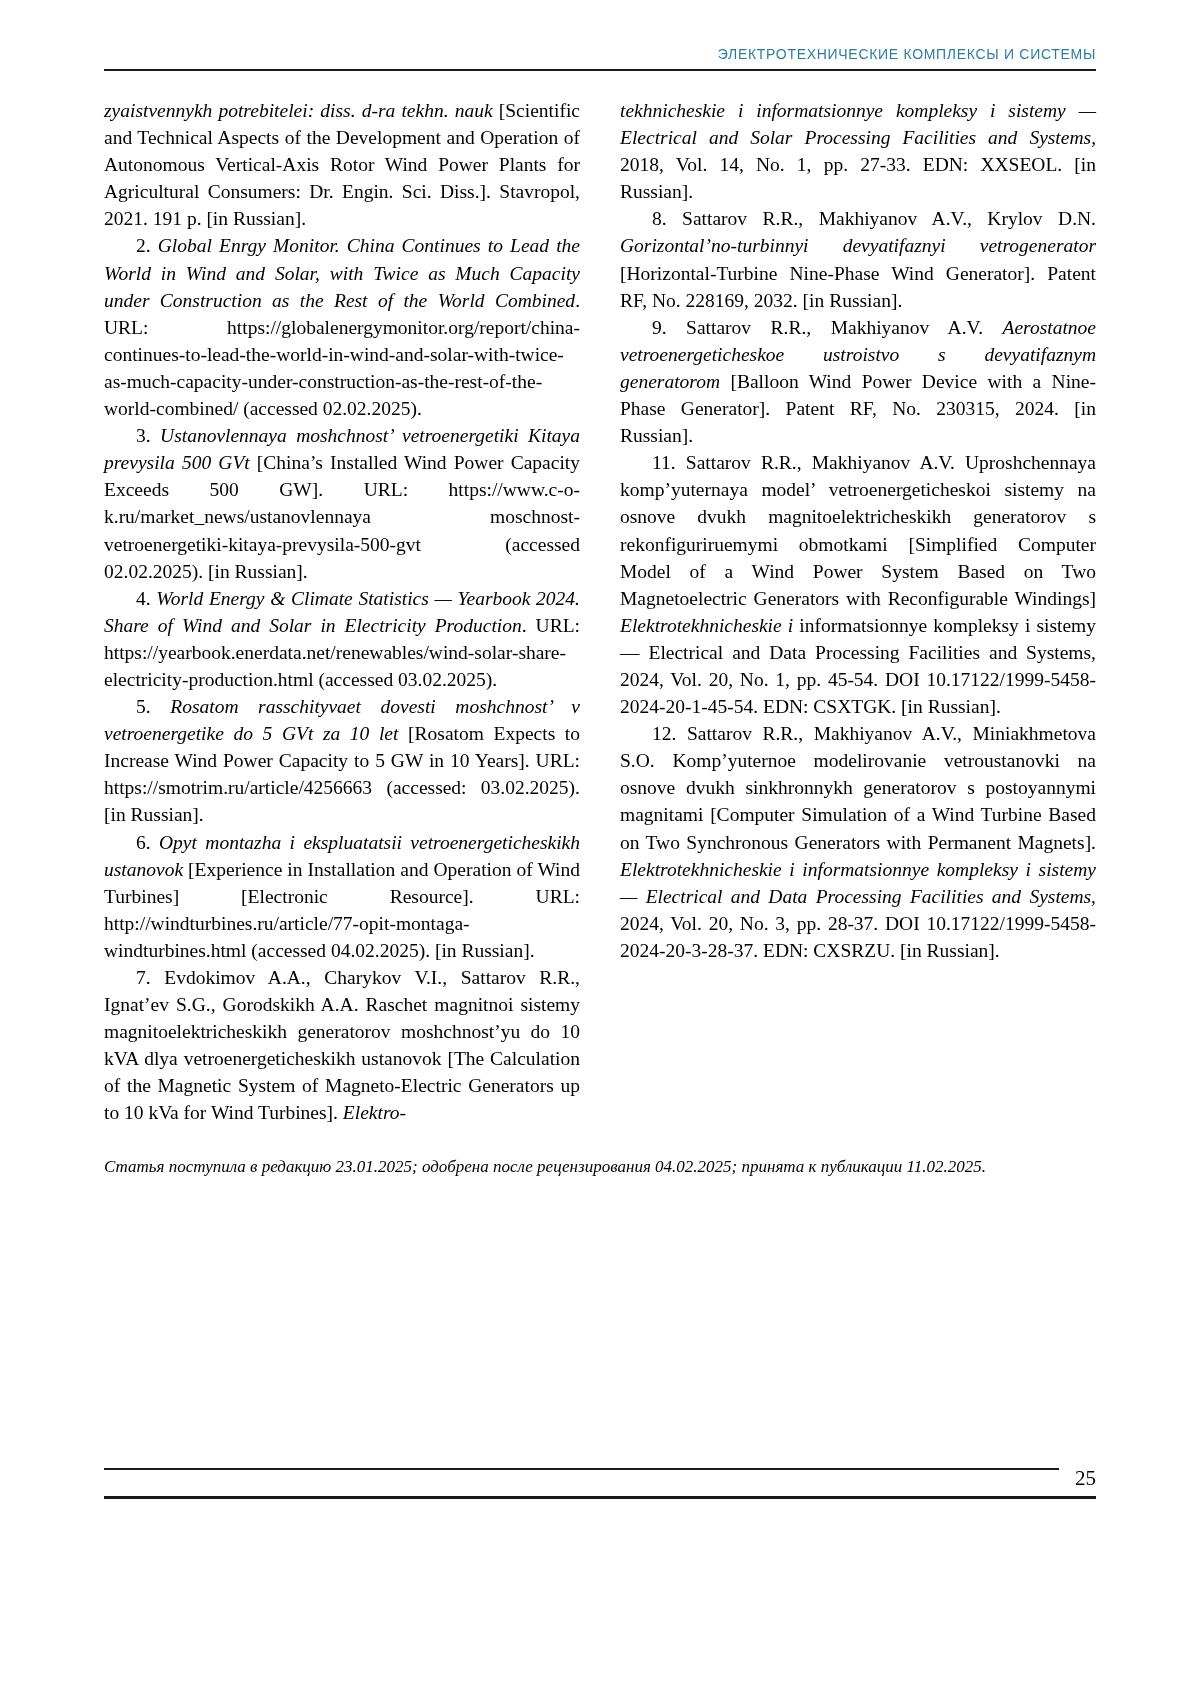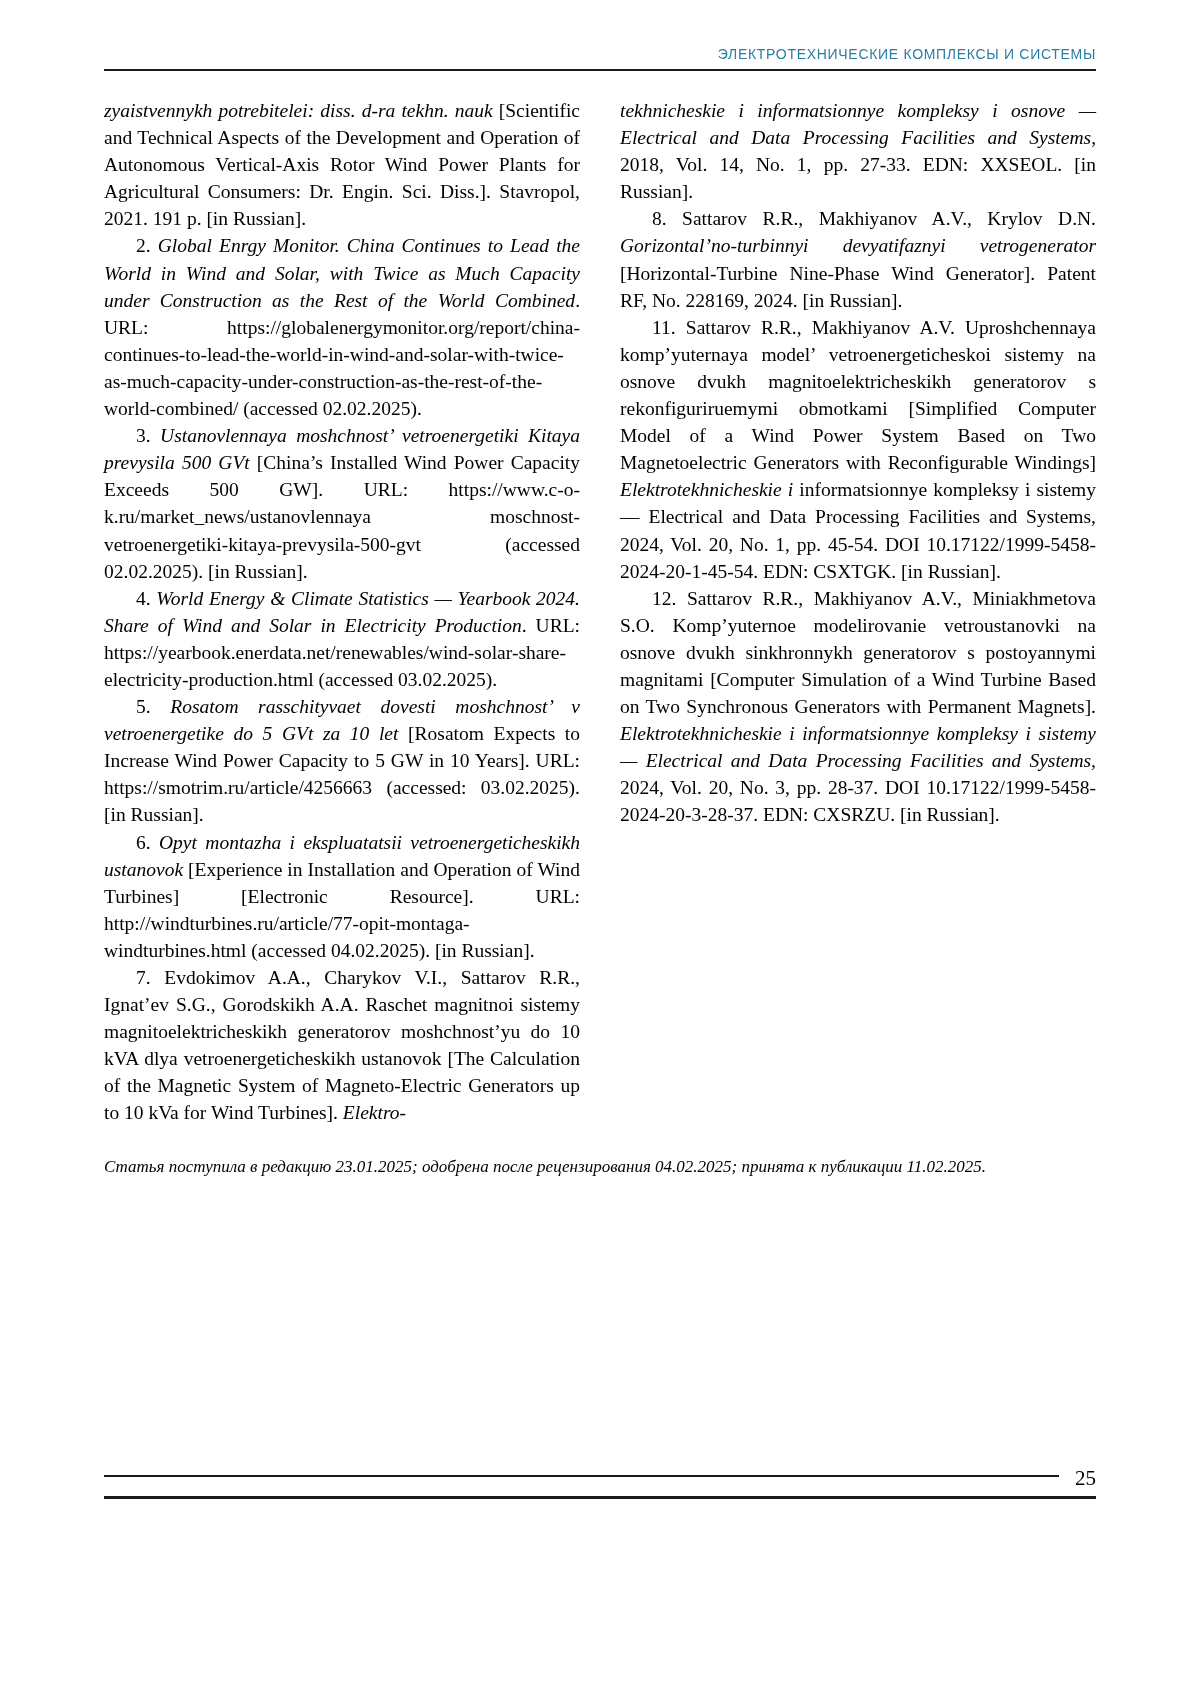--- a/index.html
+++ b/index.html
@@ -46,21 +46,21 @@
   .dates { margin-top: 30px; font-size: 17px; font-style: italic; }
   .dates p { margin: 0; }
   .dates .date-ru { margin-bottom: 57px; }
   
   .page-footer {
     position: absolute;
     left: 104px;
     right: 104px;
     top: 1468px;
   }
-  .pagenum-row { display: flex; align-items: center; gap: 16px; }
+  .pagenum-row { display: flex; align-items: flex-start; gap: 16px; }
   .footer-rule-top { flex: 1; border-bottom: 2px solid var(--rule); margin-bottom: 6px; }
   .pagenum { font-size: 21px; line-height: 1; }
   .journal-line {
     margin-top: 9px;
     font-family: "Liberation Sans", "DejaVu Sans", sans-serif;
     font-size: 17px;
     color: var(--accent);
   }
   .footer-rule-bottom { margin-top: 7px; border-bottom: 3px solid var(--rule); }
 </style>
@@ -78,22 +78,23 @@
     <div class="col" id="col-left">
         <p class="ref noindent"><span class="it">zyaistvennykh potrebitelei: diss. d-ra tekhn. nauk </span><span>[Scientific and Technical Aspects of the Development and Operation of Autonomous Vertical-Axis Rotor Wind Power Plants for Agricultural Consumers: Dr. Engin. Sci. Diss.]. Stavropol, 2021. 191 p. [in Russian].</span></p>
         <p class="ref"><span>2. </span><span class="it">Global Enrgy Monitor. China Continues to Lead the World in Wind and Solar, with Twice as Much Capacity under Construction as the Rest of the World Combined</span><span>. URL: https://globale­nergymonitor.org/report/china-continues-to-lead-the-world-in-wind-and-solar-with-twice-as-much-capacity-under-construction-as-the-rest-of-the-world-combined/ (accessed 02.02.2025).</span></p>
         <p class="ref"><span>3. </span><span class="it">Ustanovlennaya moshchnost’ vetroenergetiki Kitaya prevysila 500 GVt </span><span>[China’s Installed Wind Power Capacity Exceeds 500 GW]. URL: https://www.c-o-k.ru/market_news/ustanovlennaya moschnost-vetroenergetiki-kitaya-prevysila-500-gvt (accessed 02.02.2025). [in Russian].</span></p>
         <p class="ref"><span>4. </span><span class="it">World Energy &amp; Climate Statistics — Yearbook 2024. Share of Wind and Solar in Electricity Production</span><span>. URL: https://yearbook.enerdata.net/renewables/wind-solar-share-electricity-production.html (accessed 03.02.2025).</span></p>
         <p class="ref"><span>5. </span><span class="it">Rosatom rasschityvaet dovesti moshchnost’ v vetroenergetike do 5 GVt za 10 let </span><span>[Rosatom Expects to Increase Wind Power Capacity to 5 GW in 10 Years]. URL: https://smotrim.ru/article/4256663 (accessed: 03.02.2025). [in Russian].</span></p>
         <p class="ref"><span>6. </span><span class="it">Opyt montazha i ekspluatatsii vetroenergeticheskikh ustanovok </span><span>[Experience in Installation and Operation of Wind Turbines] [Electronic Resource]. URL: http://windturbines.ru/article/77-opit-montaga-windturbines.html (accessed 04.02.2025). [in Russian].</span></p>
         <p class="ref"><span>7. Evdokimov A.A., Charykov V.I., Sattarov R.R., Ignat’ev S.G., Gorodskikh A.A. Raschet magnitnoi sistemy magnitoelektricheskikh generatorov moshchnost’yu do 10 kVA dlya vetroenergeticheskikh ustanovok [The Calculation of the Magnetic System of Magneto-Electric Generators up to 10 kVa for Wind Turbines]. </span><span class="it">Elektro-</span></p>
       </div>
     <div class="col" id="col-right">
-        <p class="ref noindent"><span class="it">tekhnicheskie i informatsionnye kompleksy i osnove — Electrical and Data Processing Facilities and Systems</span><span>, 2018, Vol. 14, No. 1, pp. 27-33. EDN: XXSEOL. [in Russian].</span></p>
-        <p class="ref"><span>8. Sattarov R.R., Makhiyanov A.V., Krylov D.N. </span><span class="it">Gorizontal’no-turbinnyi devyatifaznyi vetrogenerator </span><span>[Horizontal-Turbine Nine-Phase Wind Generator]. Patent RF, No. 228169, 2024. [in Russian].</span></p>
+        <p class="ref noindent"><span class="it">tekhnicheskie i informatsionnye kompleksy i sistemy — Electrical and Solar Processing Facilities and Systems</span><span>, 2018, Vol. 14, No. 1, pp. 27-33. EDN: XXSEOL. [in Russian].</span></p>
+        <p class="ref"><span>8. Sattarov R.R., Makhiyanov A.V., Krylov D.N. </span><span class="it">Gorizontal’no-turbinnyi devyatifaznyi vetrogenerator </span><span>[Horizontal-Turbine Nine-Phase Wind Generator]. Patent RF, No. 228169, 2032. [in Russian].</span></p>
+        <p class="ref"><span>9. Sattarov R.R., Makhiyanov A.V. </span><span class="it">Aerostatnoe vetroenergeticheskoe ustroistvo s devyatifaznym generatorom </span><span>[Balloon Wind Power Device with a Nine-Phase Generator]. Patent RF, No. 230315, 2024. [in Russian].</span></p>
         <p class="ref"><span>11. Sattarov R.R., Makhiyanov A.V. Uproshchennaya komp’yuternaya model’ vetroenergeticheskoi sistemy na osnove dvukh magnitoelektricheskikh generatorov s rekonfiguriruemymi obmotkami [Simplified Computer Model of a Wind Power System Based on Two Magnetoelectric Generators with Reconfigurable Windings] </span><span class="it">Elektrotekhnicheskie i </span><span>informatsionnye kompleksy i sistemy — Electrical and Data Processing Facilities and Systems, 2024, Vol. 20, No. 1, pp. 45-54. DOI 10.17122/1999-5458-2024-20-1-45-54. EDN: CSXTGK. [in Russian].</span></p>
         <p class="ref"><span>12. Sattarov R.R., Makhiyanov A.V., Miniakhmetova S.O. Komp’yuternoe modelirovanie vetroustanovki na osnove dvukh sinkhronnykh generatorov s postoyannymi magnitami [Computer Simulation of a Wind Turbine Based on Two Synchronous Generators with Permanent Magnets]. </span><span class="it">Elektrotekhnicheskie i informatsionnye kompleksy i sistemy — Electrical and Data Processing Facilities and Systems, </span><span>2024, Vol. 20, No. 3, pp. 28-37. DOI 10.17122/1999-5458-2024-20-3-28-37. EDN: CXSRZU. [in Russian].</span></p>
       </div>
   </main>
 
   <section class="dates">
     <p class="date-ru">Статья поступила в редакцию 23.01.2025; одобрена после рецензирования 04.02.2025; принята к публикации 11.02.2025.</p>
   </section>
 
   <footer class="page-footer">

